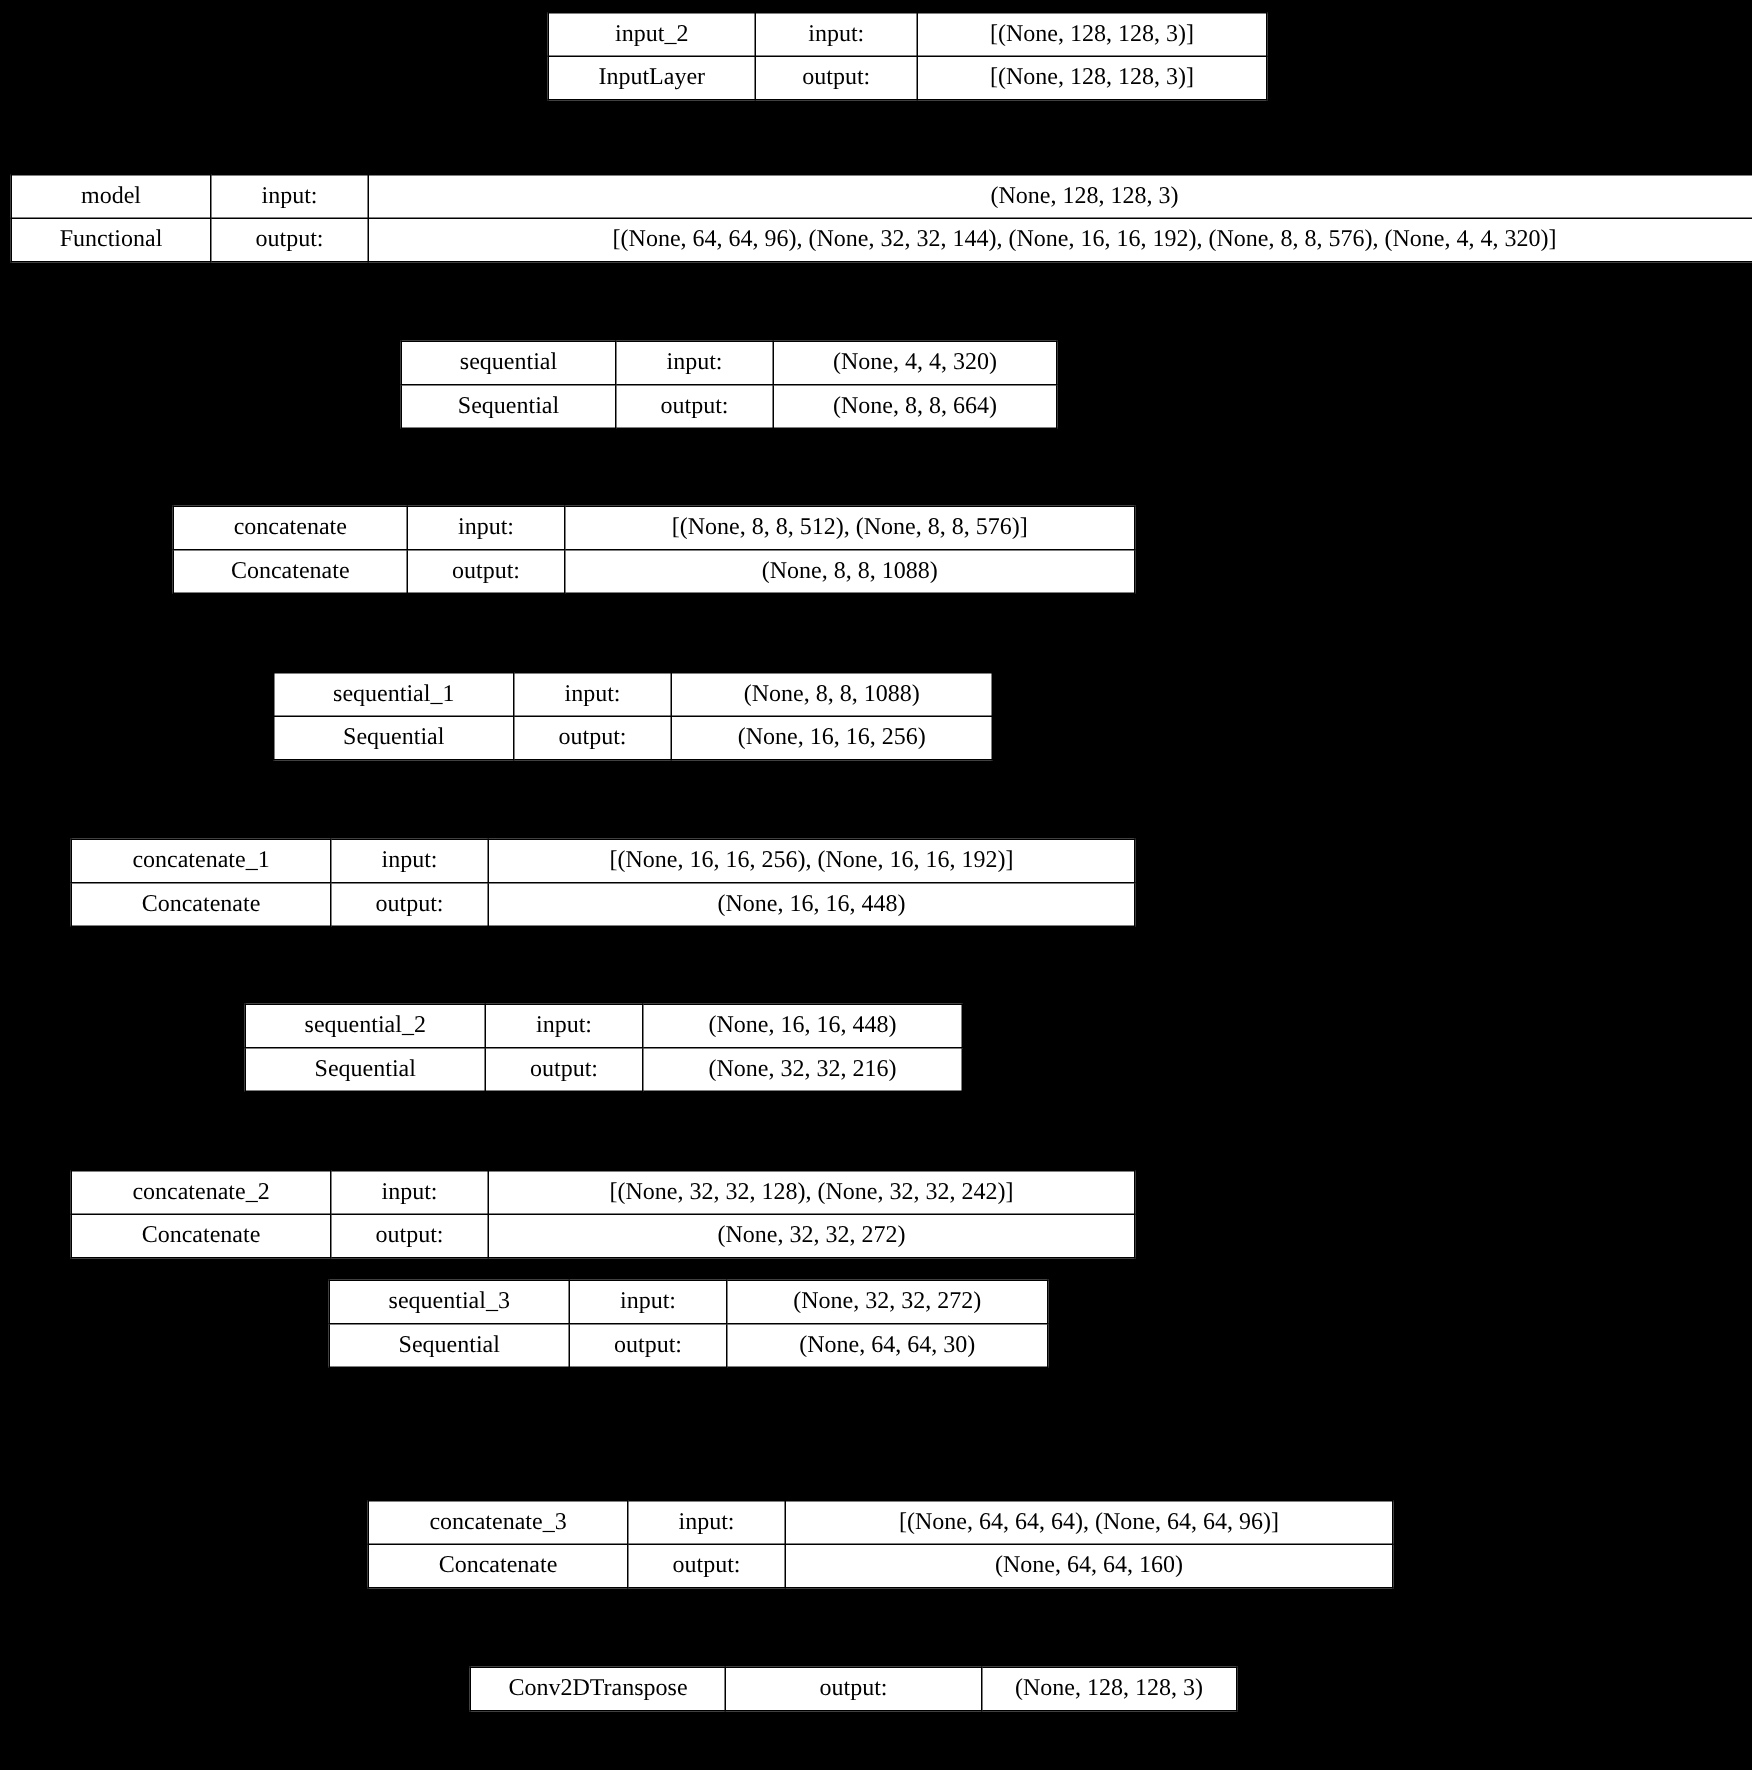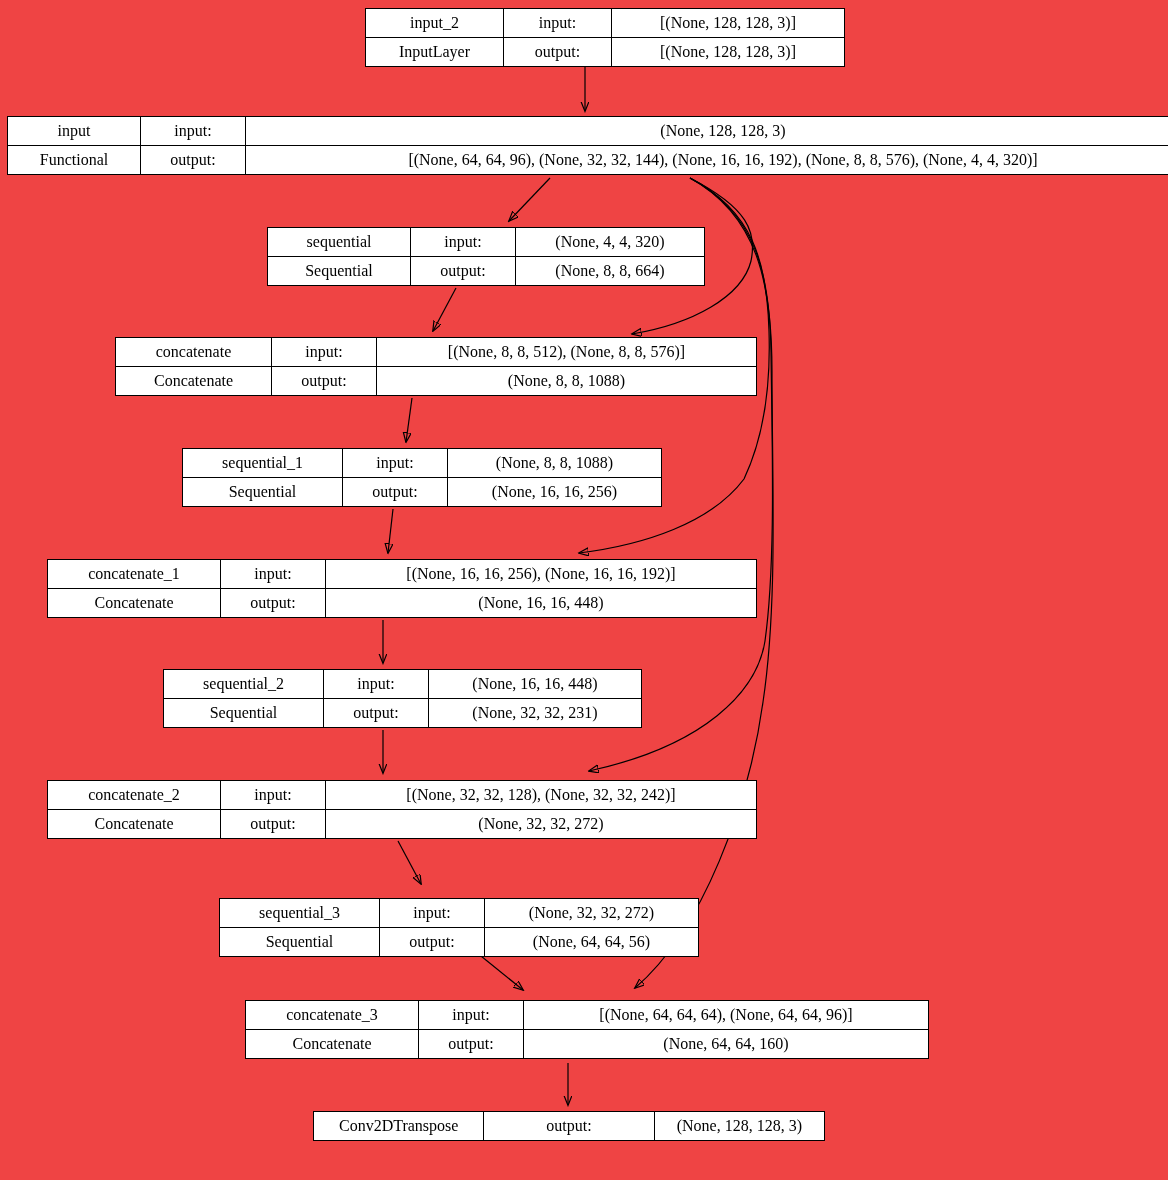--- a/index.html
+++ b/index.html
@@ -1,19 +1,19 @@
 <!DOCTYPE html>
 <html><head>
 <meta charset="utf-8">
 <style>
   html,body{margin:0;padding:0;background:#ffffff;}
   .canvas{
     position:relative;
     width:1168px;height:1180px;
-    background:#ef4444;
+    background:#000000;
     font-family:"Liberation Serif", serif;
     color:#000000;
   }
   svg.edges{position:absolute;left:0;top:0;width:1168px;height:1180px;pointer-events:none;}
   svg.edges path{fill:none;stroke:#000000;stroke-width:1.2;}
   table.node{
     position:absolute;
     border-collapse:collapse;
     table-layout:fixed;
     background:#ffffff;
@@ -67,21 +67,21 @@
       <td>InputLayer</td>
       <td>output:</td>
       <td>[(None, 128, 128, 3)]</td>
     </tr>
   </tbody>
     </table>
 
   <table class="node" style="left:7px;top:116px;width:1154px">
     <tbody>
         <tr>
-      <td style="width:120px">input</td>
+      <td style="width:120px">model</td>
       <td style="width:92px">input:</td>
       <td style="width:942px">(None, 128, 128, 3)</td>
     </tr>
     <tr>
       <td>Functional</td>
       <td>output:</td>
       <td>[(None, 64, 64, 96), (None, 32, 32, 144), (None, 16, 16, 192), (None, 8, 8, 576), (None, 4, 4, 320)]</td>
     </tr>
   </tbody>
     </table>
@@ -149,51 +149,51 @@
   <table class="node" style="left:163px;top:669px;width:439px">
     <tbody>
         <tr>
       <td style="width:147px">sequential_2</td>
       <td style="width:92px">input:</td>
       <td style="width:200px">(None, 16, 16, 448)</td>
     </tr>
     <tr>
       <td>Sequential</td>
       <td>output:</td>
-      <td>(None, 32, 32, 231)</td>
+      <td>(None, 32, 32, 216)</td>
     </tr>
   </tbody>
     </table>
 
   <table class="node" style="left:47px;top:780px;width:670px">
     <tbody>
         <tr>
       <td style="width:160px">concatenate_2</td>
       <td style="width:92px">input:</td>
       <td style="width:418px">[(None, 32, 32, 128), (None, 32, 32, 242)]</td>
     </tr>
     <tr>
       <td>Concatenate</td>
       <td>output:</td>
       <td>(None, 32, 32, 272)</td>
     </tr>
   </tbody>
     </table>
 
-  <table class="node" style="left:219px;top:898px;width:440px">
+  <table class="node" style="left:219px;top:853px;width:440px">
     <tbody>
         <tr>
       <td style="width:147px">sequential_3</td>
       <td style="width:92px">input:</td>
       <td style="width:201px">(None, 32, 32, 272)</td>
     </tr>
     <tr>
       <td>Sequential</td>
       <td>output:</td>
-      <td>(None, 64, 64, 56)</td>
+      <td>(None, 64, 64, 30)</td>
     </tr>
   </tbody>
     </table>
 
   <table class="node" style="left:245px;top:1000px;width:644px">
     <tbody>
         <tr>
       <td style="width:160px">concatenate_3</td>
       <td style="width:92px">input:</td>
       <td style="width:392px">[(None, 64, 64, 64), (None, 64, 64, 96)]</td>

